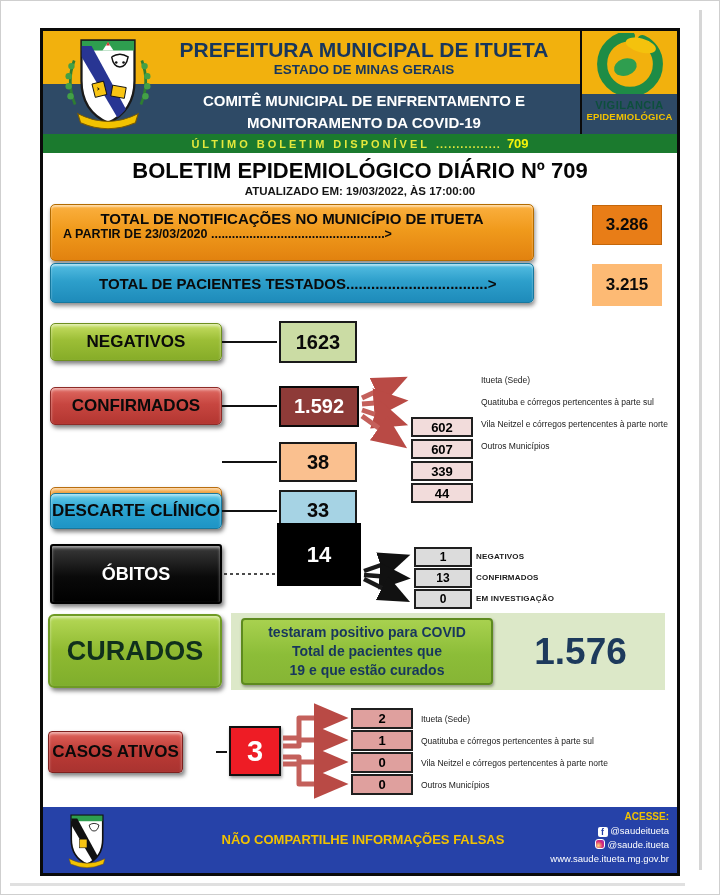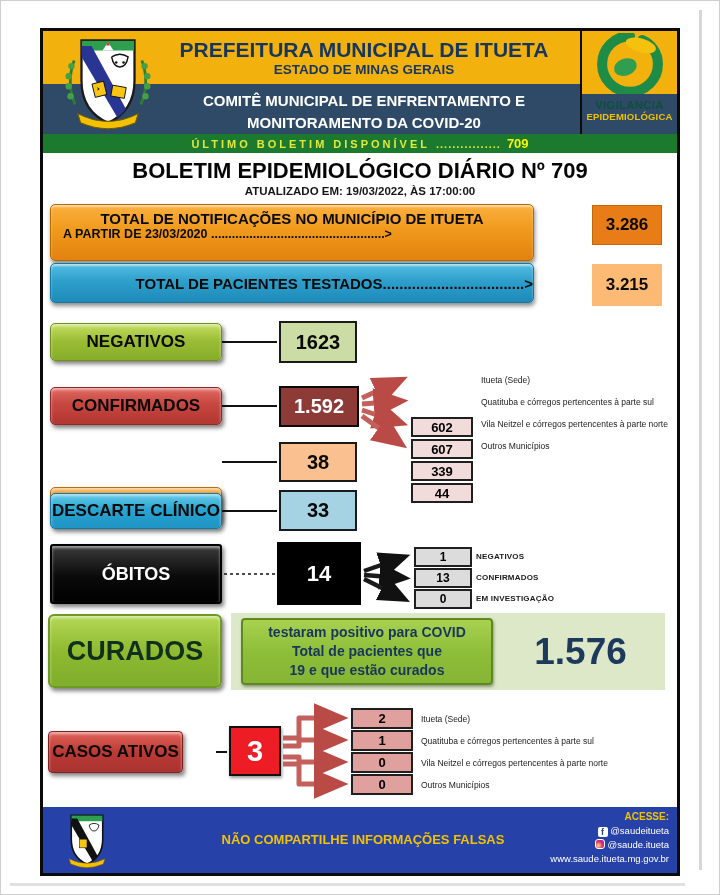--- a/index.html
+++ b/index.html
@@ -32,42 +32,42 @@
 
   
   .title    { position:absolute; left:0; top:127px; width:100%; text-align:center; font-weight:bold; font-size:22px; color:#050505; }
   .subtitle { position:absolute; left:0; top:154px; width:100%; text-align:center; font-weight:bold; font-size:11.5px; color:#151515; }
 
   
   .bar { position:absolute; left:7px; width:484px; border-radius:5px; color:#0a0a0a; font-weight:bold; box-shadow:1px 3px 4px rgba(0,0,0,.45), inset 0 2px 2px rgba(255,255,255,.55); }
   .bar-orange { top:173px; height:57px; background:linear-gradient(180deg,#fbb03f 0%,#f09a1c 45%,#e2820f 100%); border:1px solid #b36b00; padding:5px 8px 0 8px; }
   .bar-orange .l1 { font-size:15px; text-align:center; }
   .bar-orange .l2 { font-size:12.5px; padding-left:4px; }
-  .bar-blue { top:232px; height:40px; background:linear-gradient(180deg,#55bee2 0%,#2d9fcb 45%,#1e8bba 100%); border:1px solid #16789e; display:flex; align-items:center; padding-left:48px; font-size:15px;justify-content:flex-end; }
+  .bar-blue { top:232px; height:40px; background:linear-gradient(180deg,#55bee2 0%,#2d9fcb 45%,#1e8bba 100%); border:1px solid #16789e; display:flex; align-items:center; padding-left:48px; font-size:15px; }
 
   .valbox { position:absolute; display:flex; align-items:center; justify-content:center; font-weight:bold; color:#0a0a0a; }
   .v-3286 { left:549px; top:174px; width:70px; height:40px; background:#e87d17; border:1px solid #c4660a; font-size:17px; }
   .v-3215 { left:549px; top:233px; width:70px; height:42px; background:#fdba74; font-size:17px; }
 
   
   .btn { position:absolute; left:7px; width:172px; border-radius:5px; display:flex; align-items:center; justify-content:center; font-weight:bold; font-size:17px; color:#0a0a0a; box-shadow:2px 3px 4px rgba(0,0,0,.5), inset 0 2px 3px rgba(255,255,255,.55); }
   .b-neg  { top:292px; height:38px; background:linear-gradient(180deg,#c6de62 0%,#9cbe36 45%,#86ac28 100%); border:1px solid #6e8f1f; }
   .b-conf { top:356px; height:38px; background:linear-gradient(180deg,#e06a62 0%,#c74640 45%,#b33631 100%); border:1px solid #8e2b27; }
   .b-inv  { top:413px; height:36px; background:linear-gradient(180deg,#f8b054 0%,#ef9322 45%,#e08214 100%); border:1px solid #b96e10;margin-top:43px; }
   .b-desc { top:462px; height:36px; background:linear-gradient(180deg,#63cbe9 0%,#2ba4d1 45%,#1d94c5 100%); border:1px solid #16789e; }
   .b-obi  { top:513px; height:60px; background:linear-gradient(180deg,#3a3a3a 0%,#0a0a0a 55%,#000 100%); border:2px solid #000; color:#fff; font-size:18px; border-radius:3px; }
   .b-cur  { top:583px; height:74px; width:174px; left:5px; background:linear-gradient(180deg,#b5d856 0%,#8fba31 50%,#7fae2c 100%); border:2px solid #6e9a24; border-radius:6px; font-size:27px; color:#10301c; }
   .b-cas  { top:700px; height:42px; width:135px; left:5px; background:linear-gradient(180deg,#e0625a 0%,#bb3a35 50%,#a93330 100%); border:1px solid #7e201e; border-radius:4px; }
 
   .rowval { position:absolute; left:236px; width:78px; display:flex; align-items:center; justify-content:center; font-weight:bold; font-size:20px; color:#0a0a0a; border:2px solid #1a1a1a; }
   .rv-neg  { top:290px; height:42px; background:#cbdca4; }
   .rv-conf { top:355px; height:41px; width:80px; background:#8e3b38; color:#fff; border-color:#0a0a0a; }
   .rv-inv  { top:411px; height:40px; background:#fac08f; }
   .rv-desc { top:459px; height:41px; background:#a6d3e4; }
-  .rv-obi  { top:511px; height:63px; width:84px; left:234px; background:#000; color:#fff; font-size:22px; border-color:#000; }
+  .rv-obi  { top:492px; height:63px; width:84px; left:234px; background:#000; color:#fff; font-size:22px; border-color:#000; }
 
   
   .bd-box { position:absolute; display:flex; align-items:center; justify-content:center; font-weight:bold; border:2px solid #1f1f1f; }
   .bd-conf { left:368px; width:62px; height:20px; background:#f2dcdb; font-size:13px;margin-top:48px; }
   .bd-obi  { left:371px; width:58px; height:20px; background:#dcdcdc; font-size:12px; }
   .bd-cas  { left:308px; width:62px; height:21px; background:#dfa09e; font-size:13px; }
   .bd-lbl { position:absolute; font-size:8.5px; color:#1a1a1a; white-space:nowrap; }
   .bd-lbl-obi { font-size:8px; font-weight:bold; letter-spacing:.2px; }
 
   
@@ -104,21 +104,21 @@
     <span class="lbl">ÚLTIMO BOLETIM DISPONÍVEL</span>
     <span class="dots">................</span>
     <span class="num">709</span>
   </div>
 
   <div class="hdr-center">
     <div class="org-name">PREFEITURA MUNICIPAL DE ITUETA</div>
     <div class="org-sub">ESTADO DE MINAS GERAIS</div>
     <div class="committee">
       <div>COMITÊ MUNICIPAL DE ENFRENTAMENTO E</div>
-      <div>MONITORAMENTO DA COVID-20</div>
+      <div>MONITORAMENTO DA COVID-19</div>
     </div>
   </div>
 
   <svg class="emblem" viewBox="0 0 100 105">
     <path d="M13,28 Q4,52 14,76" stroke="#2e7d32" stroke-width="3" fill="none"></path>
     <path d="M87,28 Q96,52 86,76" stroke="#2e7d32" stroke-width="3" fill="none"></path>
     <g fill="#43a047">
         <circle cx="10" cy="34" r="3.5"></circle>
         <circle cx="7" cy="45" r="3.5"></circle>
         <circle cx="7" cy="56" r="3.5"></circle>

